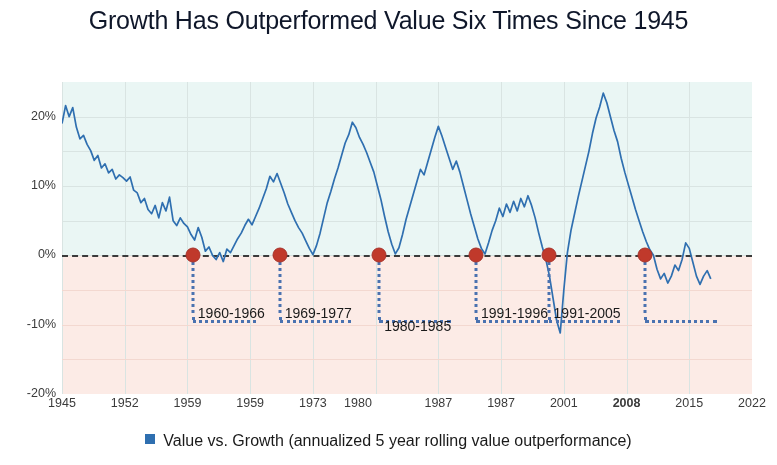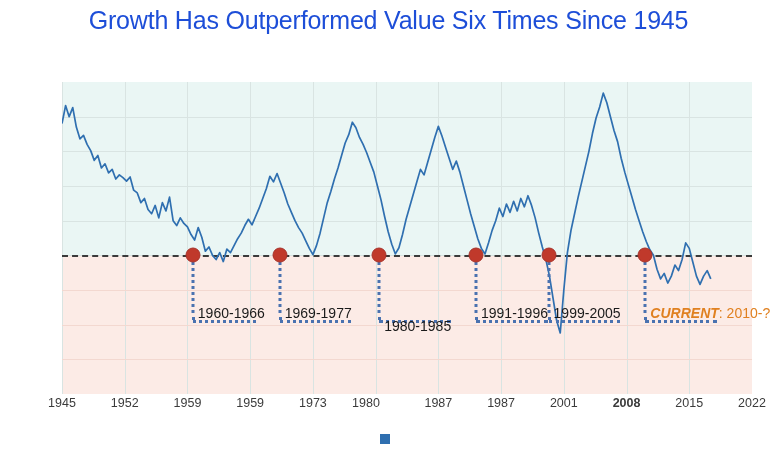--- a/index.html
+++ b/index.html
@@ -5,21 +5,21 @@
   html,body{margin:0;padding:0;}
   body{
     width:777px;height:465px;background:#ffffff;overflow:hidden;
     font-family:"Liberation Sans", sans-serif;
     -webkit-font-smoothing:antialiased;
   }
   #root{position:relative;width:777px;height:465px;}
 
   .title{
     position:absolute;left:0;top:6px;width:777px;text-align:center;
-    font-size:25px;color:#1d4ed8;letter-spacing:-0.2px;white-space:nowrap;
+    font-size:25px;color:#0f172a;letter-spacing:-0.2px;white-space:nowrap;
   }
   .subtitle{
     position:absolute;left:0;top:41px;width:777px;text-align:center;
     font-size:16.5px;color:#1a1a1a;white-space:nowrap;
   }
 
   
   .plot{
     position:absolute;left:62px;top:82px;width:690px;height:312px;
     overflow:hidden;
@@ -83,20 +83,27 @@
     margin-right:8px;vertical-align:2px;
   }
 </style>
 </head>
 <body>
 
 <div id="root">
 
   <div class="title">Growth Has Outperformed Value Six Times Since 1945</div>
 
+  <div class="yaxis">
+      <div class="ylab" style="top: 26.6667px;">20%</div>
+      <div class="ylab" style="top: 96px;">10%</div>
+      <div class="ylab" style="top: 165.333px;">0%</div>
+      <div class="ylab" style="top: 234.667px;">-10%</div>
+      <div class="ylab" style="top: 304px;">-20%</div>
+    </div>
 
   <div class="plot">
     <div class="band-pos" style="height: 173.333px; background: rgb(234, 246, 244);"></div>
     <div class="band-neg" style="top: 173.333px; height: 138.667px; background: rgb(252, 235, 230);"></div>
     <div id="grid-layer">
         <div class="gridv" style="left: 0px;"></div>
         <div class="gridv" style="left: 62.7273px;"></div>
         <div class="gridv" style="left: 125.455px;"></div>
         <div class="gridv" style="left: 188.182px;"></div>
         <div class="gridv" style="left: 250.909px;"></div>
@@ -129,44 +136,43 @@
       <div class="hdot" style="left: 217.753px; top: 237.573px; width: 71.6883px; border-top-color: rgb(74, 114, 176);"></div>
       <div class="plabel" style="left: 222.753px; top: 222.573px;">1969-1977</div>
       <div class="vdot" style="left: 317.221px; top: 173.333px; height: 64.24px; border-left-color: rgb(74, 114, 176);"></div>
       <div class="hdot" style="left: 317.221px; top: 237.573px; width: 71.6883px; border-top-color: rgb(74, 114, 176);"></div>
       <div class="plabel" style="left: 322.221px; top: 236px;">1980-1985</div>
       <div class="vdot" style="left: 414px; top: 173.333px; height: 64.24px; border-left-color: rgb(74, 114, 176);"></div>
       <div class="hdot" style="left: 414px; top: 237.573px; width: 71.6883px; border-top-color: rgb(74, 114, 176);"></div>
       <div class="plabel" style="left: 419px; top: 222.573px;">1991-1996</div>
       <div class="vdot" style="left: 486.584px; top: 173.333px; height: 64.24px; border-left-color: rgb(74, 114, 176);"></div>
       <div class="hdot" style="left: 486.584px; top: 237.573px; width: 71.6883px; border-top-color: rgb(74, 114, 176);"></div>
-      <div class="plabel" style="left: 491.584px; top: 222.573px;">1999-2005</div>
+      <div class="plabel" style="left: 491.584px; top: 222.573px;">1991-2005</div>
       <div class="vdot" style="left: 583.364px; top: 173.333px; height: 64.24px; border-left-color: rgb(74, 114, 176);"></div>
       <div class="hdot" style="left: 583.364px; top: 237.573px; width: 71.6883px; border-top-color: rgb(74, 114, 176);"></div>
-      <div class="plabel current" style="left: 588.364px; top: 222.573px;"><span class="cur">CURRENT</span><span>: 2010-?</span></div>
       <div class="dot" style="left: 130.831px; top: 173.333px; background: rgb(192, 57, 43);"></div>
       <div class="dot" style="left: 217.753px; top: 173.333px; background: rgb(192, 57, 43);"></div>
       <div class="dot" style="left: 317.221px; top: 173.333px; background: rgb(192, 57, 43);"></div>
       <div class="dot" style="left: 414px; top: 173.333px; background: rgb(192, 57, 43);"></div>
       <div class="dot" style="left: 486.584px; top: 173.333px; background: rgb(192, 57, 43);"></div>
       <div class="dot" style="left: 583.364px; top: 173.333px; background: rgb(192, 57, 43);"></div>
     </div>
 
   <div class="xaxis" id="xaxis">
       <div class="xlab" style="left: 0px;">1945</div>
       <div class="xlab" style="left: 62.7273px;">1952</div>
       <div class="xlab" style="left: 125.455px;">1959</div>
       <div class="xlab" style="left: 188.182px;">1959</div>
       <div class="xlab" style="left: 250.909px;">1973</div>
-      <div class="xlab" style="left: 304px;">1980</div>
+      <div class="xlab" style="left: 296px;">1980</div>
       <div class="xlab" style="left: 376.364px;">1987</div>
       <div class="xlab" style="left: 439.091px;">1987</div>
       <div class="xlab" style="left: 501.818px;">2001</div>
       <div class="xlab" style="left: 564.545px; font-weight: bold;">2008</div>
       <div class="xlab" style="left: 627.273px;">2015</div>
       <div class="xlab" style="left: 690px;">2022</div>
     </div>
 
   <div class="legend">
-    <span class="sw" id="legend-swatch" style="background: rgb(47, 111, 176);"></span>
+    <span class="sw" id="legend-swatch" style="background: rgb(47, 111, 176);"></span><span>Value vs. Growth (annualized 5 year rolling value outperformance)</span>
   </div>
 
 </div>
 
 </body></html>

